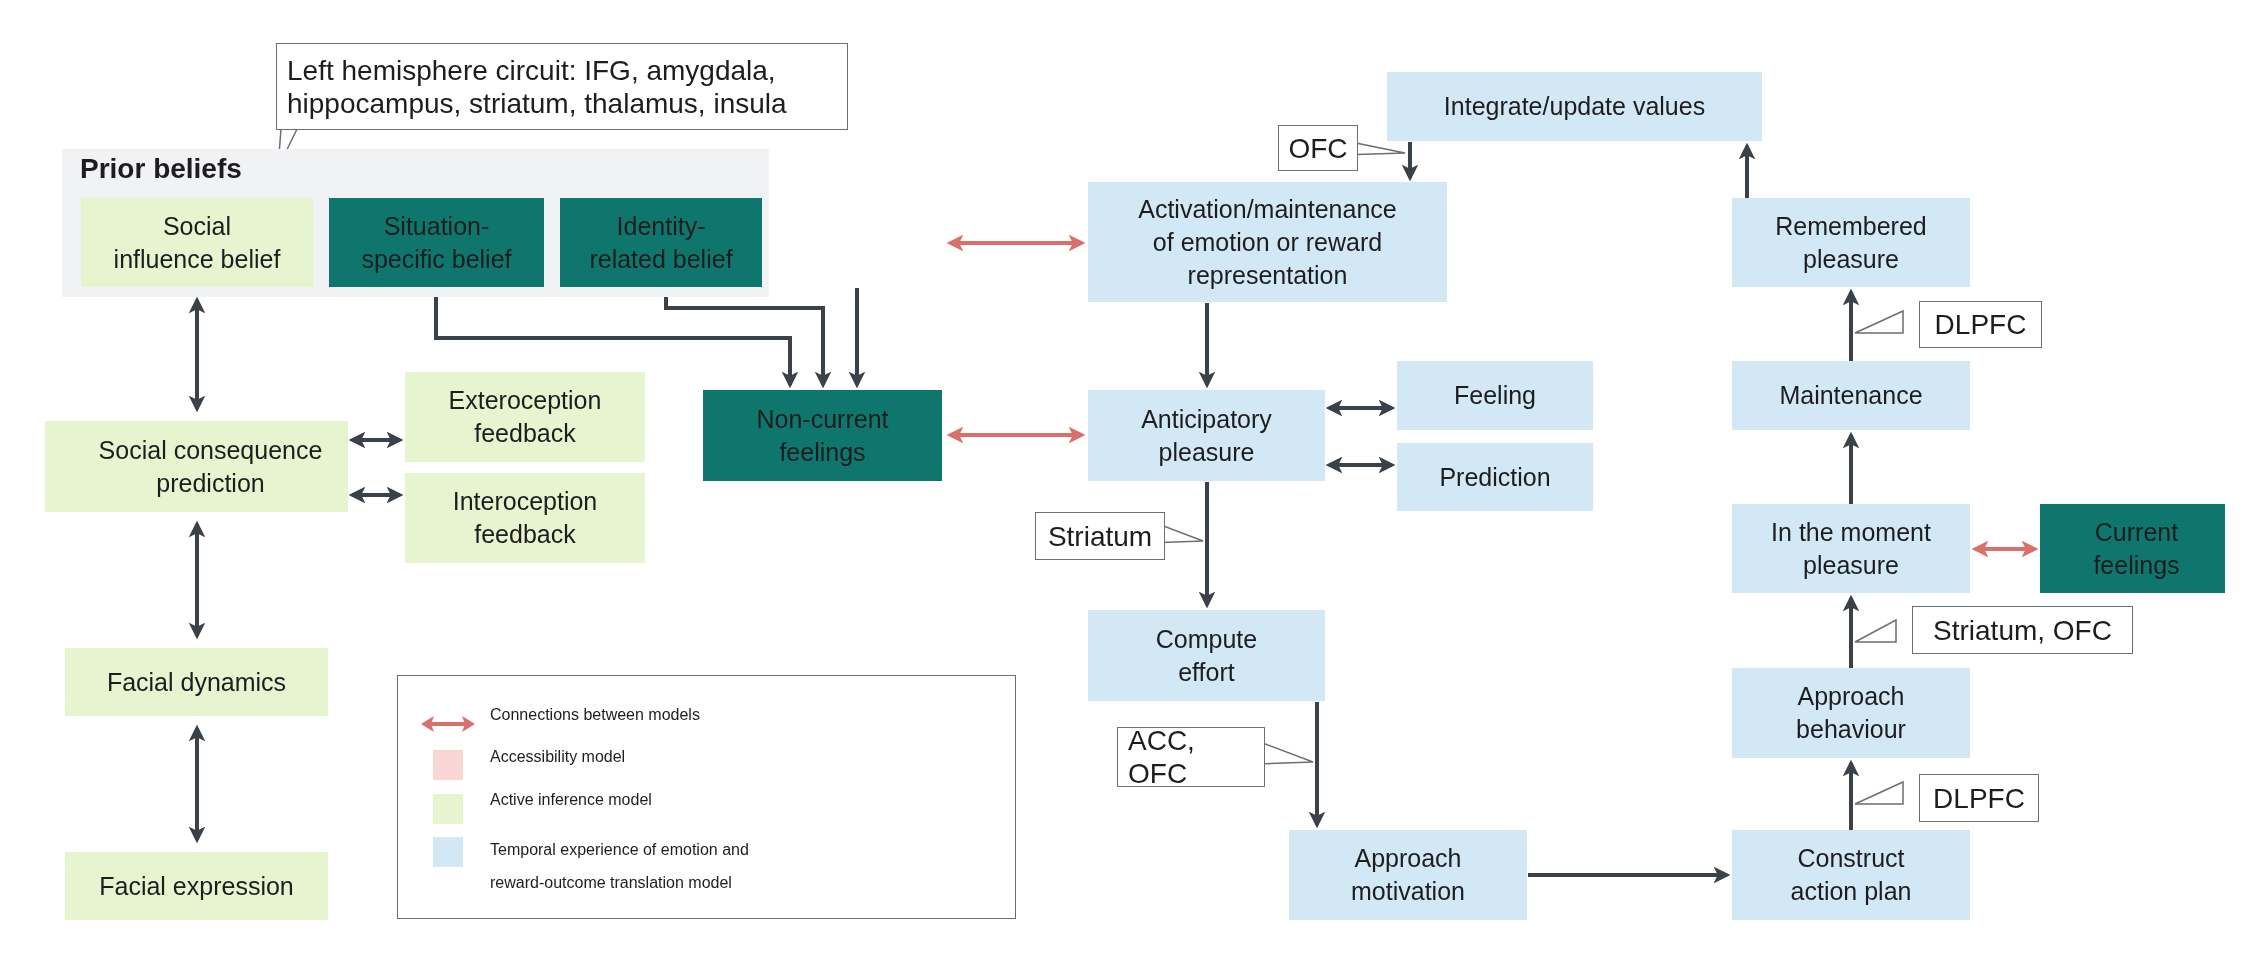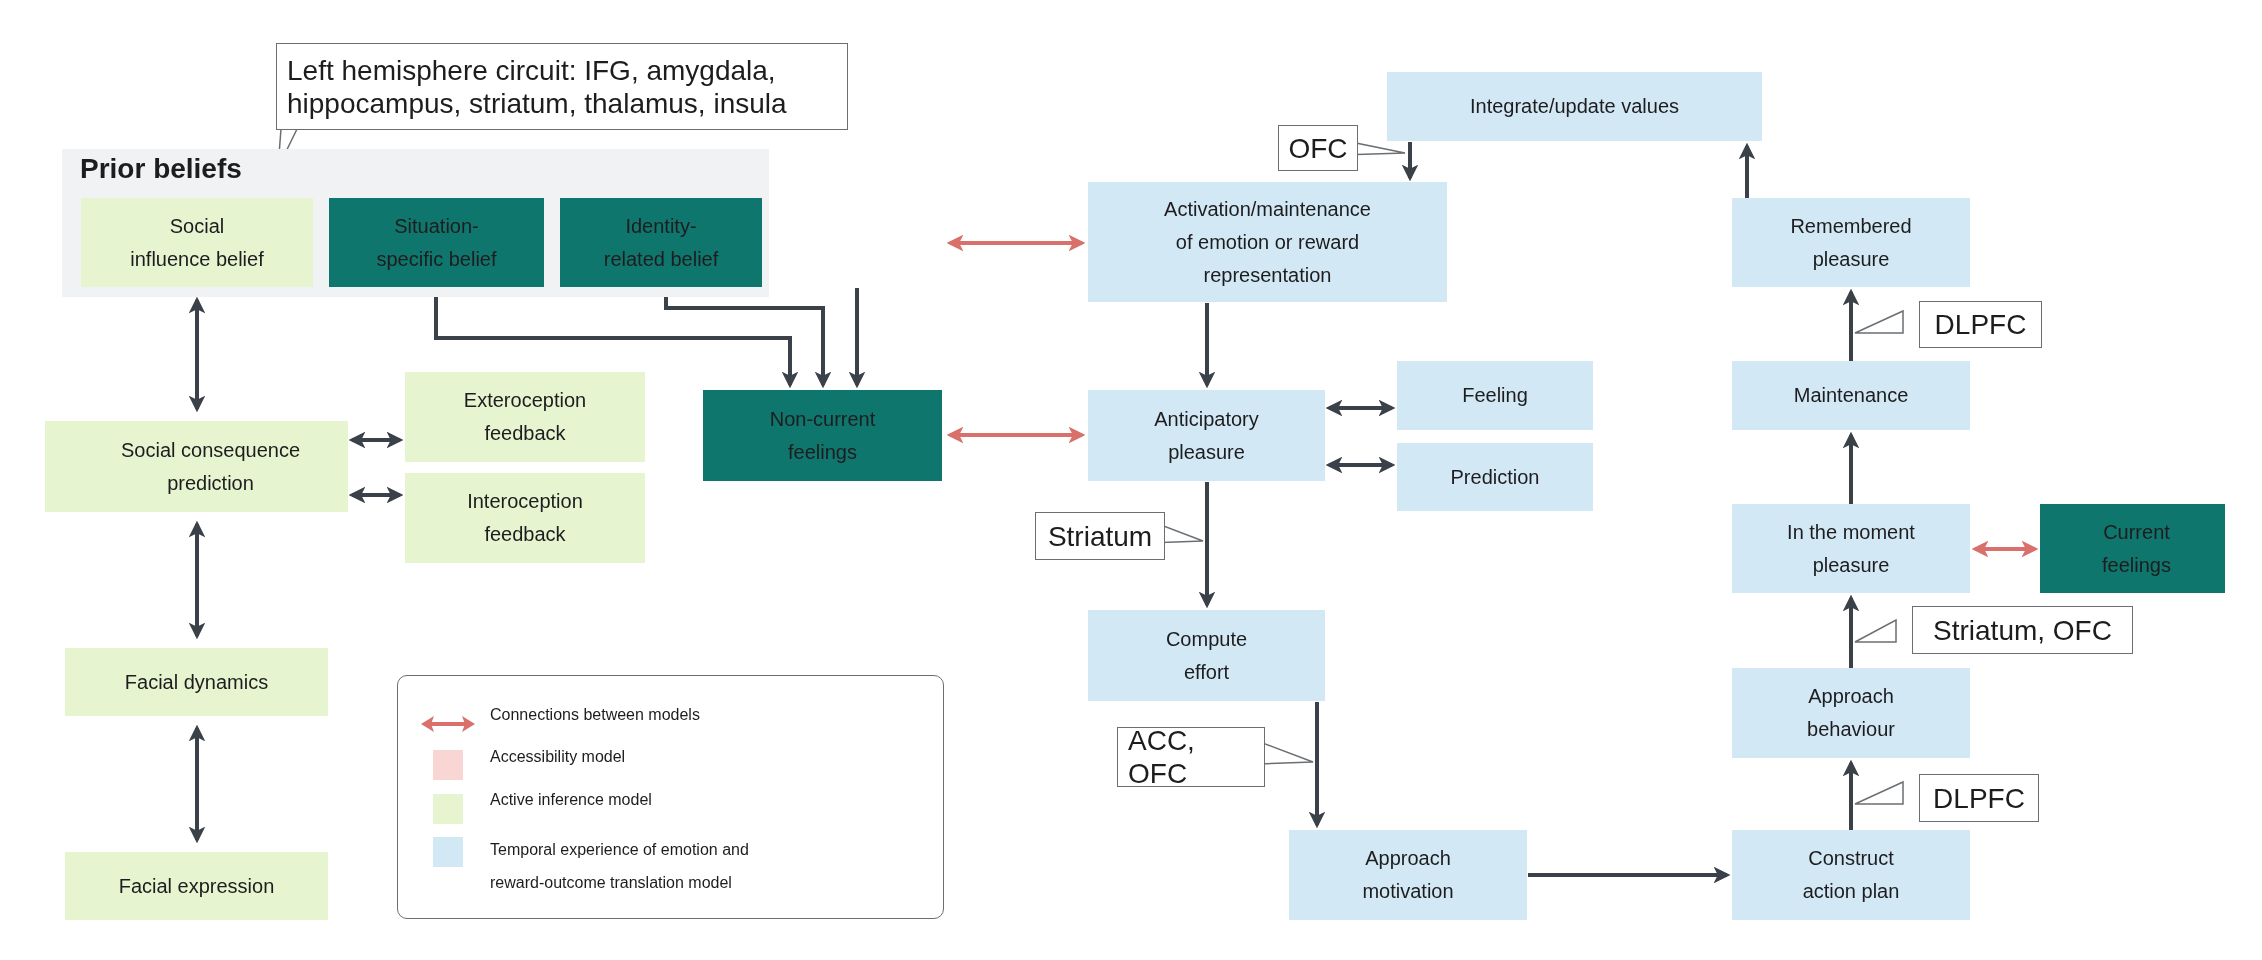--- a/index.html
+++ b/index.html
@@ -1,20 +1,20 @@
 <!DOCTYPE html>
 <html><head>
 <meta charset="utf-8">
 <style>
   html, body { margin: 0; padding: 0; background: #ffffff; }
   body { width: 2262px; height: 960px; position: relative; overflow: hidden;
          font-family: "Liberation Sans", "DejaVu Sans", sans-serif; color: #1d1d1f; }
   #diagram { position: absolute; left: 0; top: 0; width: 2262px; height: 960px; }
   .box { position: absolute; display: flex; align-items: center; justify-content: center;
-         text-align: center; font-size: 20px; line-height: 33px; box-sizing: border-box; padding: 0 8px; }
+         text-align: center; font-size: 25px; line-height: 33px; box-sizing: border-box; padding: 0 8px; }
   .box span { white-space: pre-line; }
   .acc { background: #0f766e; }
   .act { background: #e6f4d0; }
   .tmp { background: #d3e8f5; }
   .group { position: absolute; background: #f1f2f4; }
   .group-title { position: absolute; font-weight: bold; font-size: 28px; color: #1d1d1f; }
   .callout { position: absolute; background: #fff; border: 1.5px solid #6b6f73; box-sizing: border-box;
              display: flex; align-items: center; justify-content: center; font-size: 28px; line-height: 33px;
              padding: 0 10px; white-space: pre-line; margin-left: 16px; }
   .callout.left { justify-content: flex-start; text-align: left; }
@@ -178,21 +178,21 @@
     </div>
   <div class="box tmp" style="left:1732px; top:361px; width:238px; height:69px;">
     <span>Maintenance</span>
     </div>
   <div class="callout" style="left:1903px; top:301px; width:123px; height:47px;">DLPFC</div>
   <div class="box tmp" style="left:1732px; top:198px; width:238px; height:89px;">
     <span>Remembered
 pleasure</span>
     </div>
 
-  <div class="legend" style="left:397px; top:675px; width:547px; height:244px;border-radius:10px;">
+  <div class="legend" style="left:397px; top:675px; width:619px; height:244px;">
     <svg style="position:absolute; left:23px; top:38px;" width="54" height="20">
       <line x1="6" y1="10" x2="48" y2="10" stroke="#d9706b" stroke-width="4"></line>
       <path d="M0,10 L13,2 L10,10 L13,18 z" fill="#d9706b"></path>
       <path d="M54,10 L41,2 L44,10 L41,18 z" fill="#d9706b"></path>
     </svg>
     <div class="legend-label" style="top:30px;">Connections between models</div>
 
     <div class="legend-swatch" style="left:35px; top:74px; background:#f9d6d4;"></div>
     <div class="legend-label" style="top:72px;">Accessibility model</div>
 

